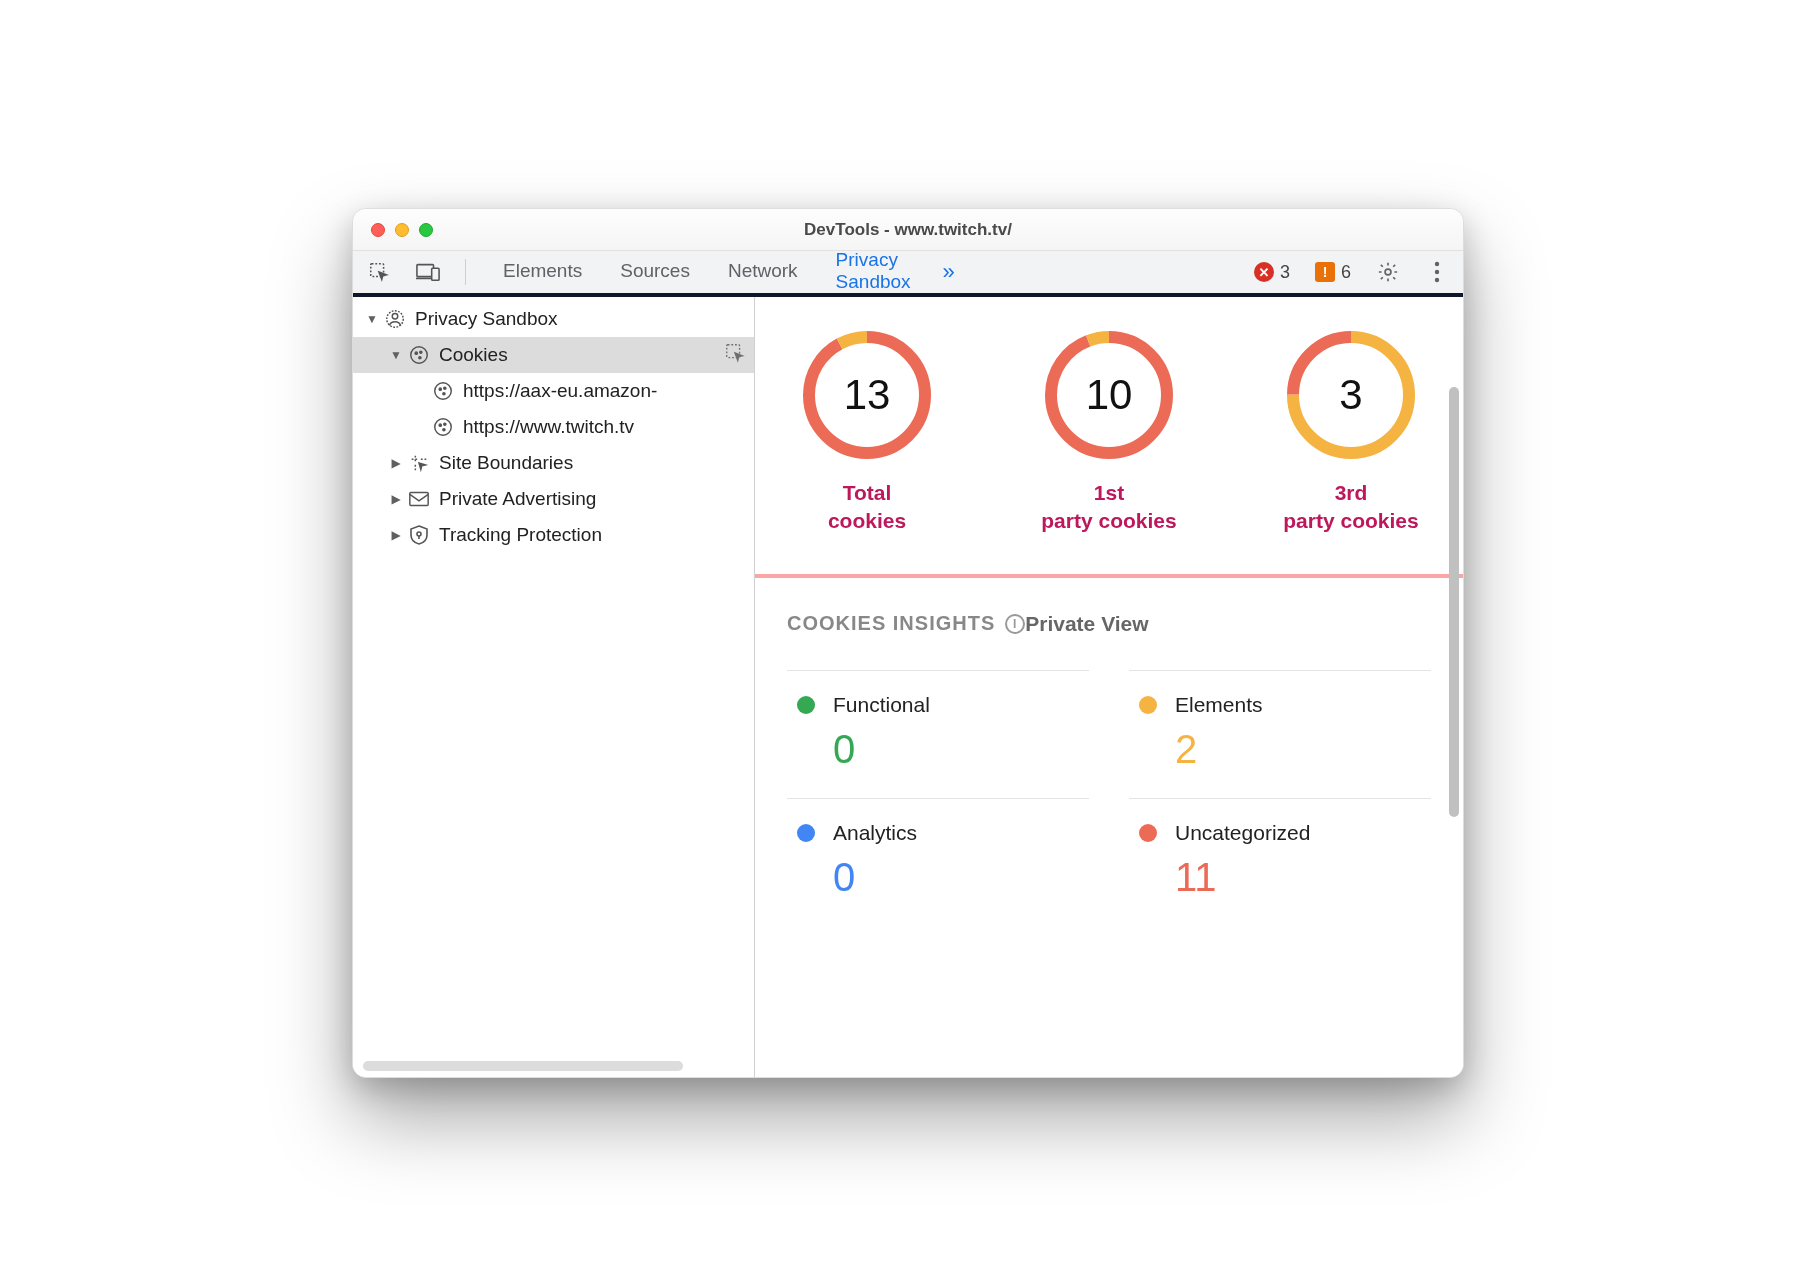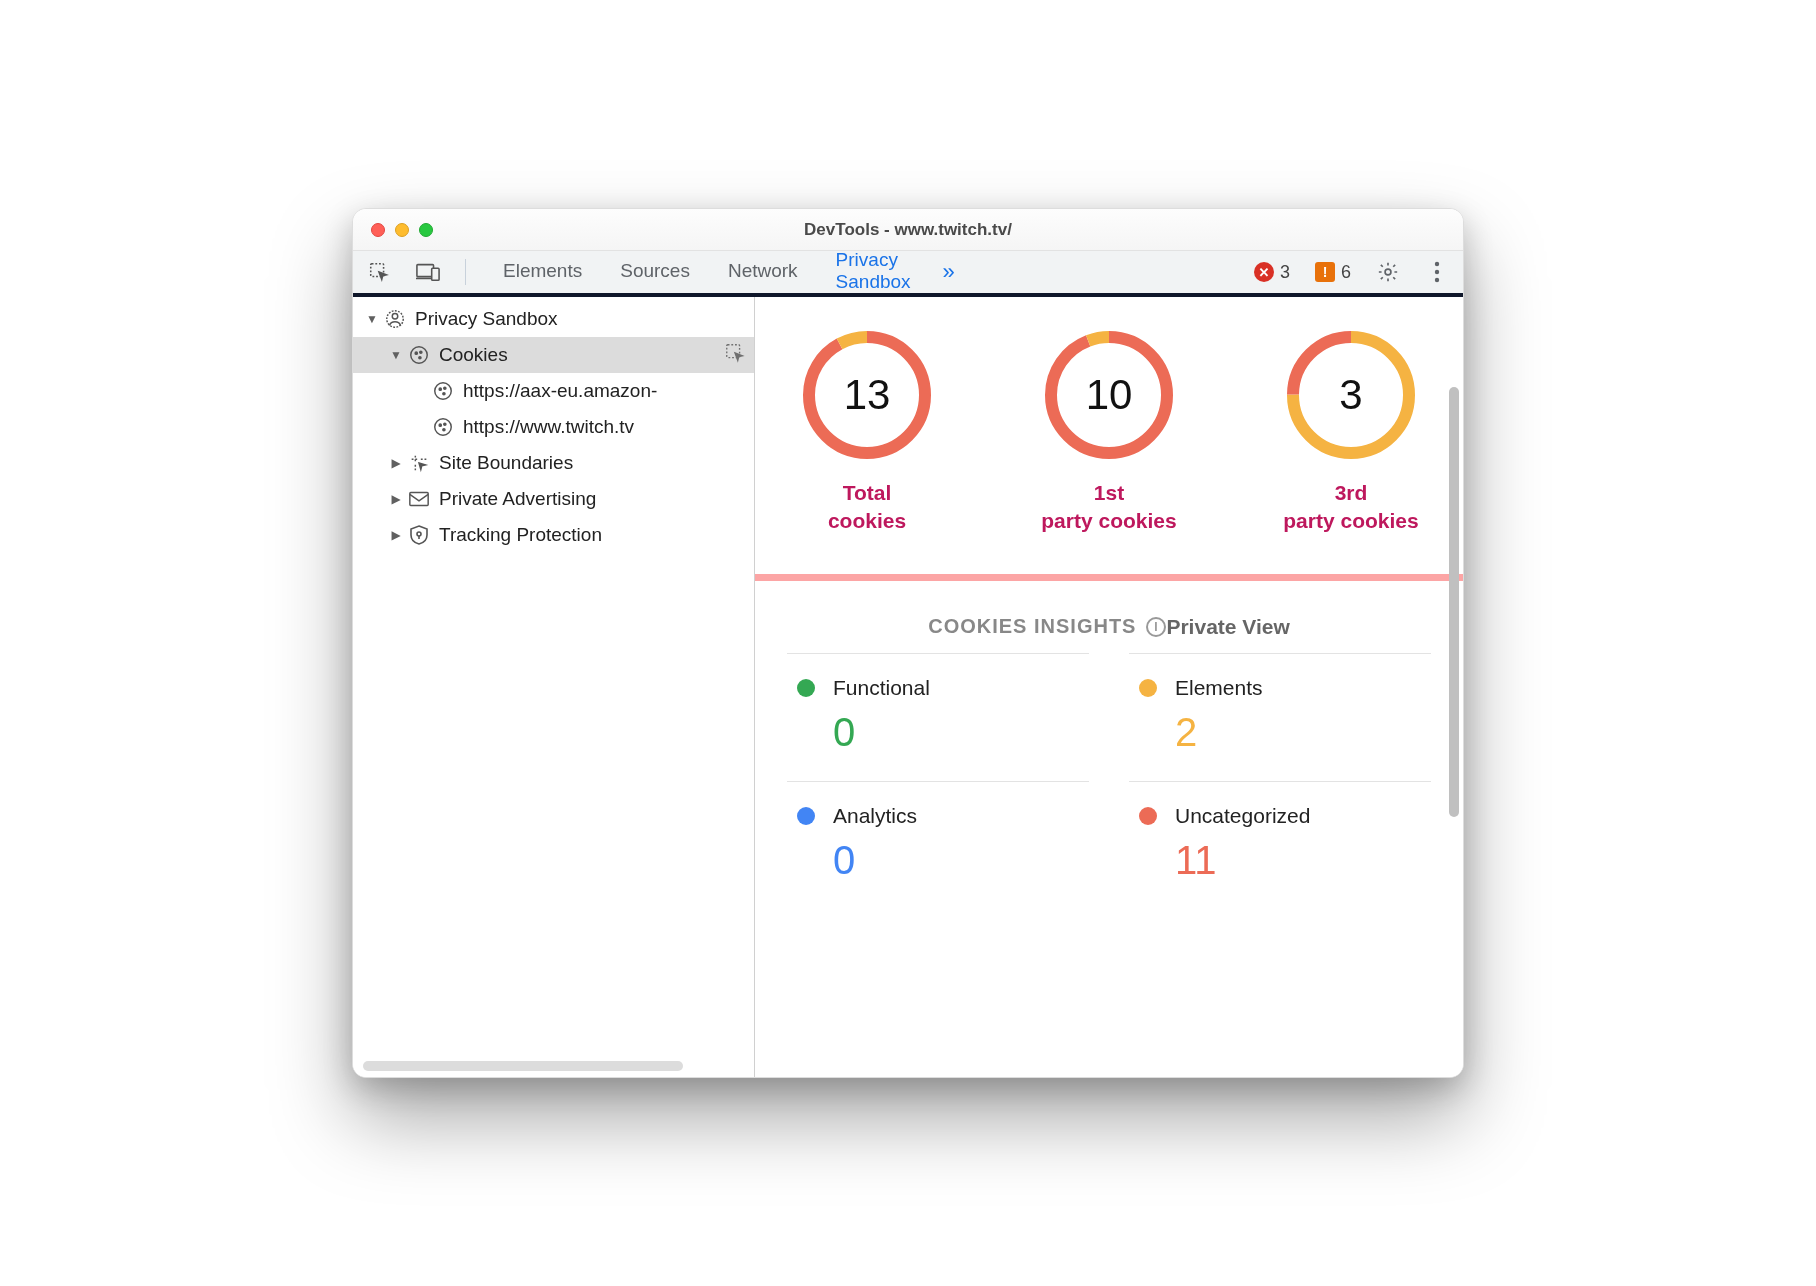--- a/index.html
+++ b/index.html
@@ -130,35 +130,35 @@
   .vscrollbar {
     position: absolute; top: 90px; right: 4px;
     width: 10px; height: 430px;
     background: #c0c0c0; border-radius: 6px;
   }
   
   .main { flex: 1; overflow: auto; background: #fff; }
   .rings {
     display: flex; justify-content: center; gap: 62px;
     padding: 32px 20px 38px;
-    border-bottom: 7px solid #fca5a5;
+    border-bottom: 4px solid #fca5a5;
   }
   .ring-block { display: flex; flex-direction: column; align-items: center; gap: 18px; width: 180px;}
   .ring-wrap { position: relative; width: 132px; height: 132px; }
   .ring-wrap svg { width: 132px; height: 132px; transform: rotate(-90deg); }
   .ring-wrap .num {
     position: absolute; inset: 0;
     display: flex; align-items: center; justify-content: center;
     font-size: 42px; font-weight: 400; color: #111;
   }
   .ring-label { text-align: center; font-size: 21px; font-weight: 600; color: #be185d; line-height: 1.35; }
   .insights { padding: 34px 32px 20px; }
   .insights-header {
-    display: flex; align-items: center; justify-content: center;
-    margin-bottom: 14px;
+    display: flex; align-items: center; justify-content: flex-start;
+    margin-bottom: 34px;
   }
   .insights-title {
     font-size: 20px; font-weight: 700; letter-spacing: 1px;
     color: #888; text-transform: uppercase;
     display: flex; align-items: center; gap: 10px;
   }
   .info-circ {
     width: 20px; height: 20px; border: 2px solid #999; border-radius: 50%;
     display: inline-flex; align-items: center; justify-content: center;
     font-size: 12px; color: #999; font-weight: 700;

